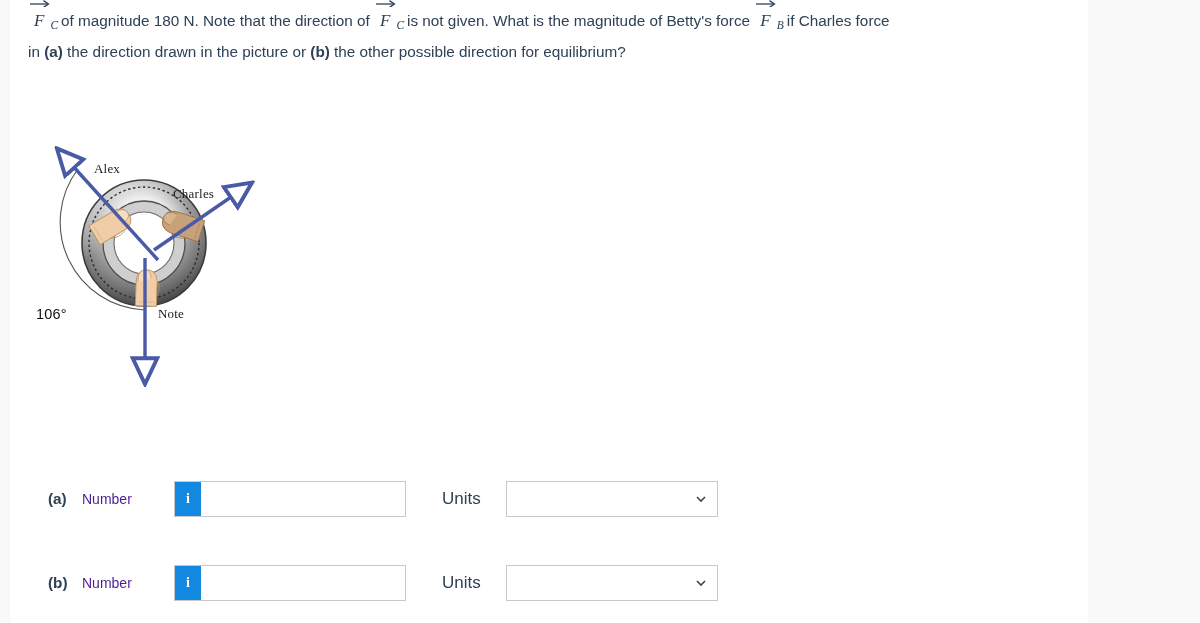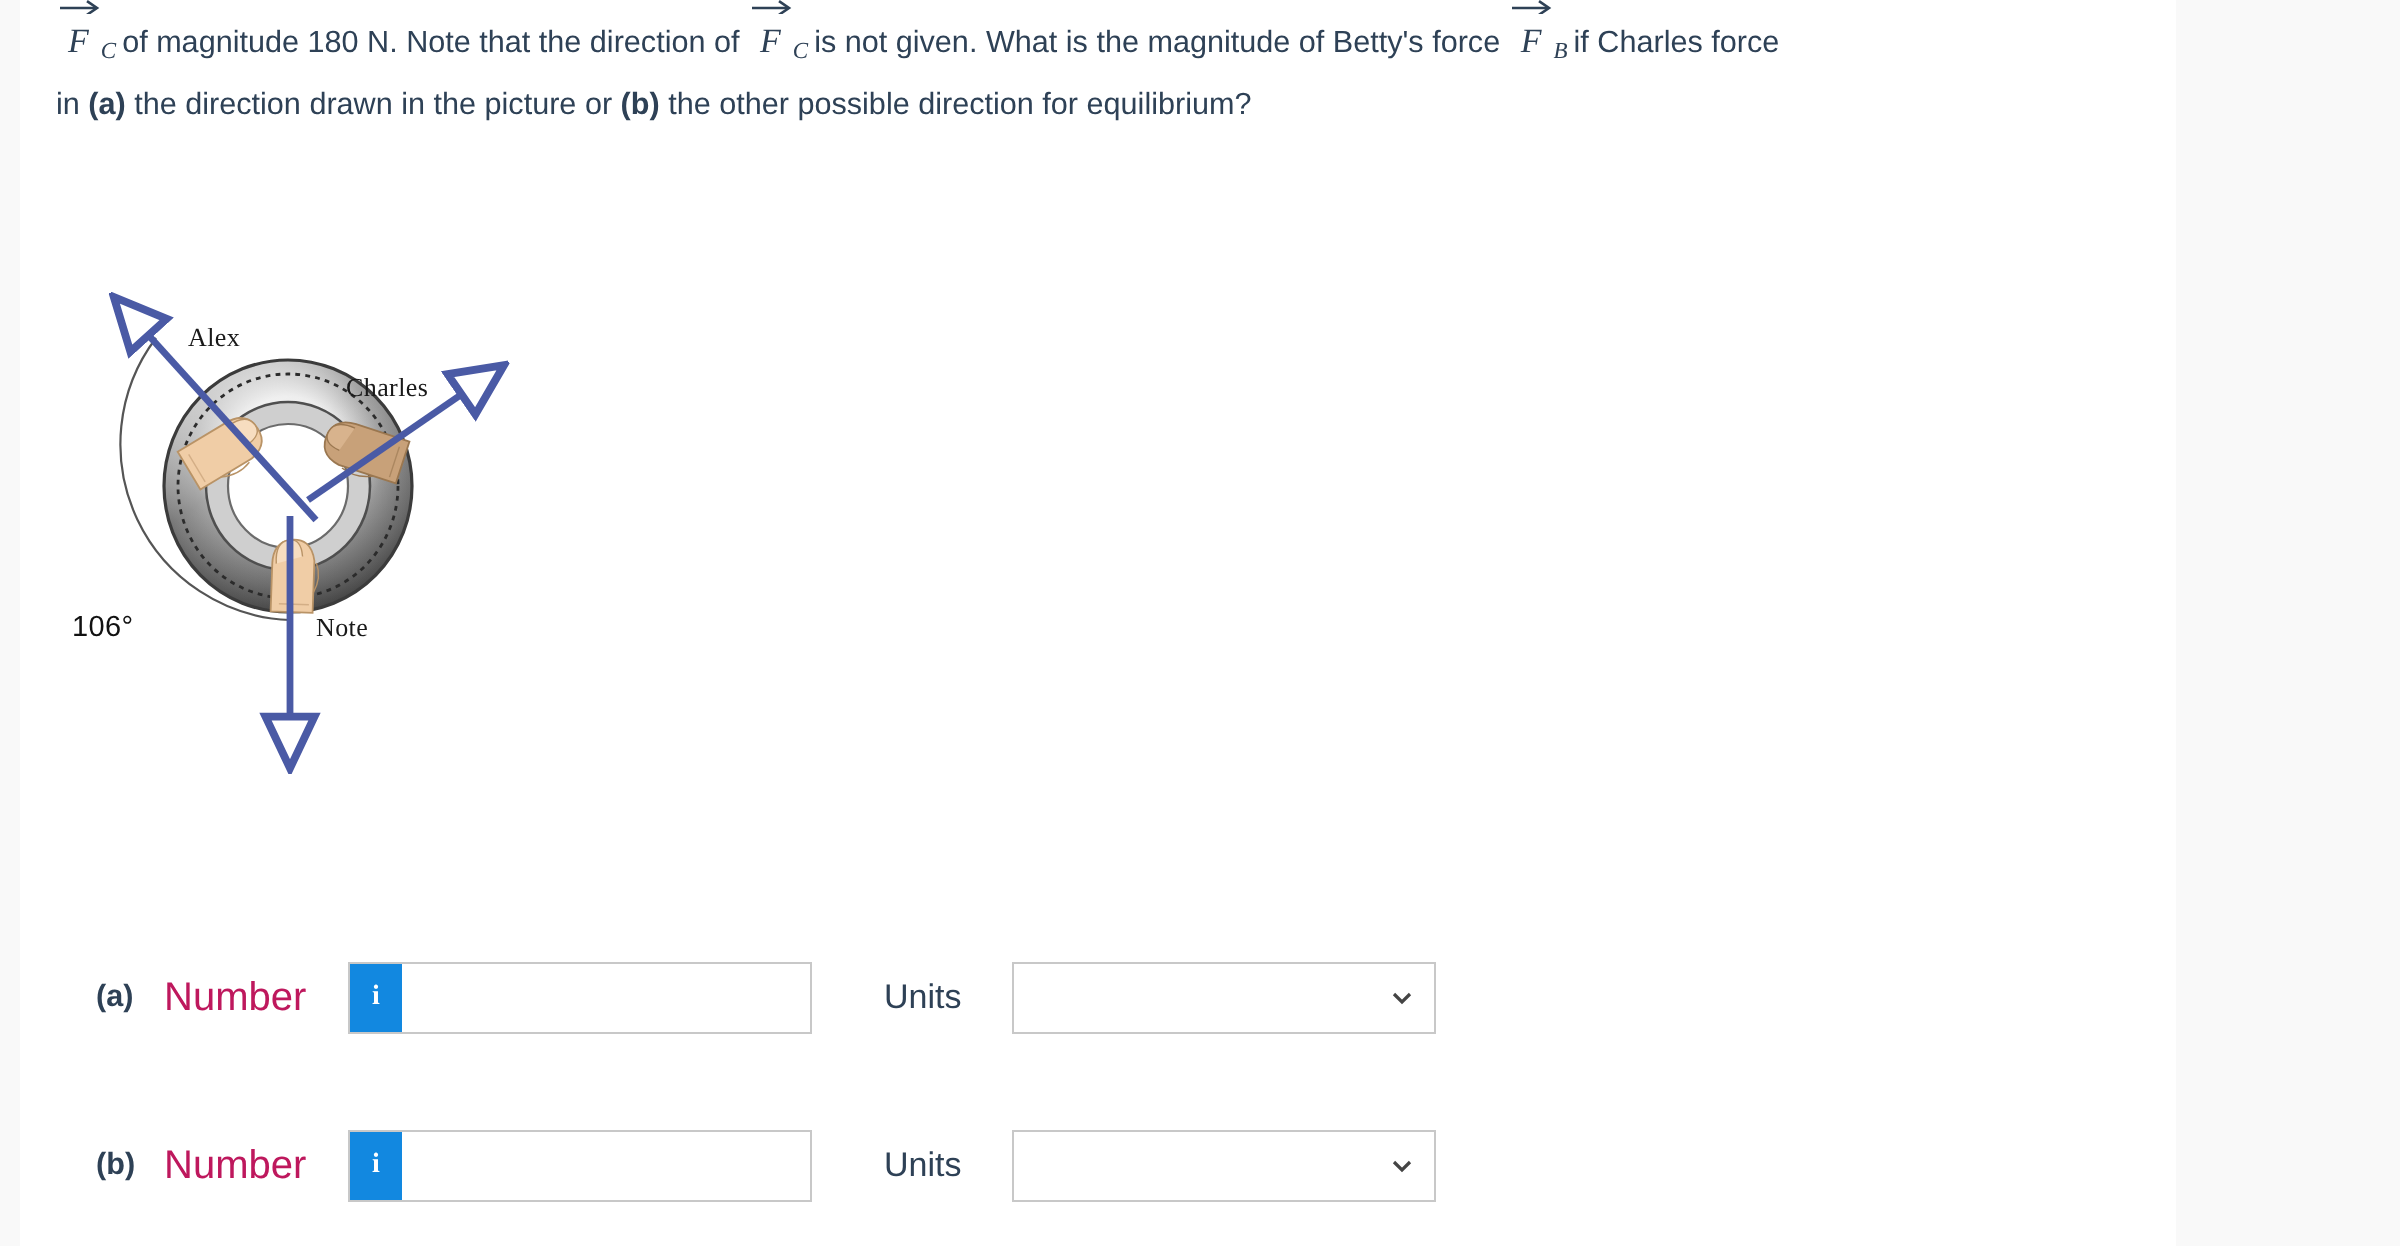--- a/index.html
+++ b/index.html
@@ -110,22 +110,22 @@
   .row-b { top: 563px; }
 
   .part-tag {
     width: 34px;
     font-size: 15.3px;
     font-weight: bold;
     color: #2e4156;
   }
   .num-label {
     width: 92px;
-    font-size: 20px;
-    color: #be185d;
+    font-size: 14px;
+    color: #4c1d95;
   }
   .input-group {
     display: flex;
     align-items: stretch;
     border: 1px solid #c8c8c8;
     background: #ffffff;
     height: 36px;
     width: 232px;
     box-sizing: border-box;
   }

